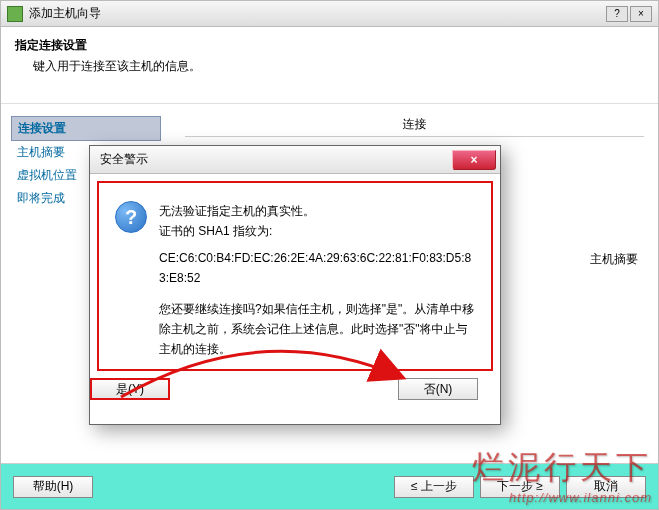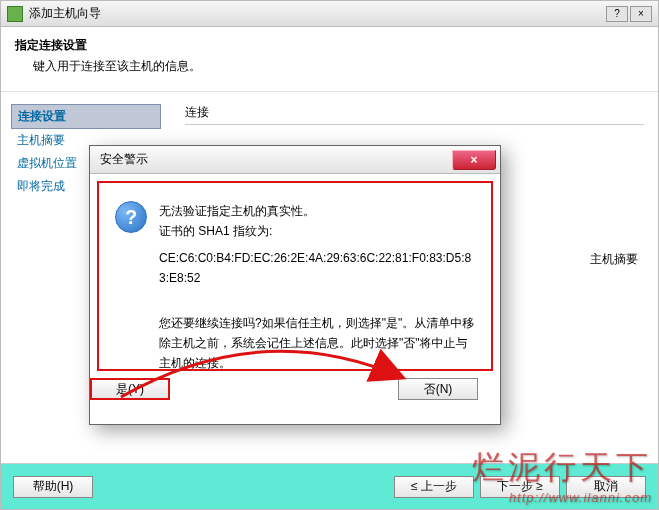--- a/index.html
+++ b/index.html
@@ -25,21 +25,21 @@
   .titlebar .appicon {
     width: 16px; height: 16px;
     background: #6ab04c;
     border: 1px solid #3c7a2c;
     margin-right: 6px;
   }
   .titlebar .wtitle { flex: 1; }
   .titlebar .winbtns { display:flex; gap:2px; }
   .titlebar .winbtn { width:22px;height:16px;background:#e4e4e4;border:1px solid #999;font-size:10px;text-align:center;line-height:14px;}
   .header-area {
-    padding: 10px 14px 16px 14px;
+    padding: 10px 14px 28px 14px;
     border-bottom: 1px solid #e0e0e0;
   }
   .header-area .h1 { font-weight: bold; }
   .header-area .h2 { padding-left: 18px; margin-top:4px; }
   .body-area {
     display: flex;
     height: 360px;
   }
   .sidebar {
     width: 170px;
@@ -57,20 +57,21 @@
   }
   .content {
     flex:1;
     padding: 12px 14px;
   }
   .fieldset-label {
     font-size:12px;
     border-bottom:1px solid #ccc;
     padding-bottom:3px;
     margin-bottom:8px;
+    text-align:center;
   }
   .content-text { padding-left:6px; line-height:1.6; }
   .footer {
     position:absolute;
     left:0;right:0;bottom:0;
     height:46px;
     background:#5eead4;
     border-top:1px solid #ccc;
     display:flex;
     align-items:center;
@@ -126,21 +127,21 @@
   }
   .dlg-row { display:flex; }
   .qicon {
     width:32px;height:32px;border-radius:50%;
     background:radial-gradient(circle at 30% 30%,#7ab8f5,#2a72c4);
     border:1px solid #2a72c4;
     color:#fff;font-weight:bold;font-size:20px;text-align:center;line-height:30px;
     flex:0 0 32px;margin-right:12px;
   }
   .dlg-text { flex:1; line-height:1.7; font-size:12px; }
-  .dlg-text .finger { word-break:break-all; margin-top:6px; margin-bottom:24px;}
+  .dlg-text .finger { word-break:break-all; margin-top:6px; margin-bottom:10px;}
   .dlg-buttons {
     display:flex; justify-content:space-between; gap:14px;
     padding: 0 22px 14px 0;
   }
   .dlg-buttons .btn-yes { border:2px solid #d11; }
   
   .arrow-svg{ position:absolute; left:110px; top:276px; pointer-events:none; }
   .watermark{
     position:absolute;right:6px;bottom:4px;
     font-size:32px; font-family:"KaiTi","STKaiti",serif;

